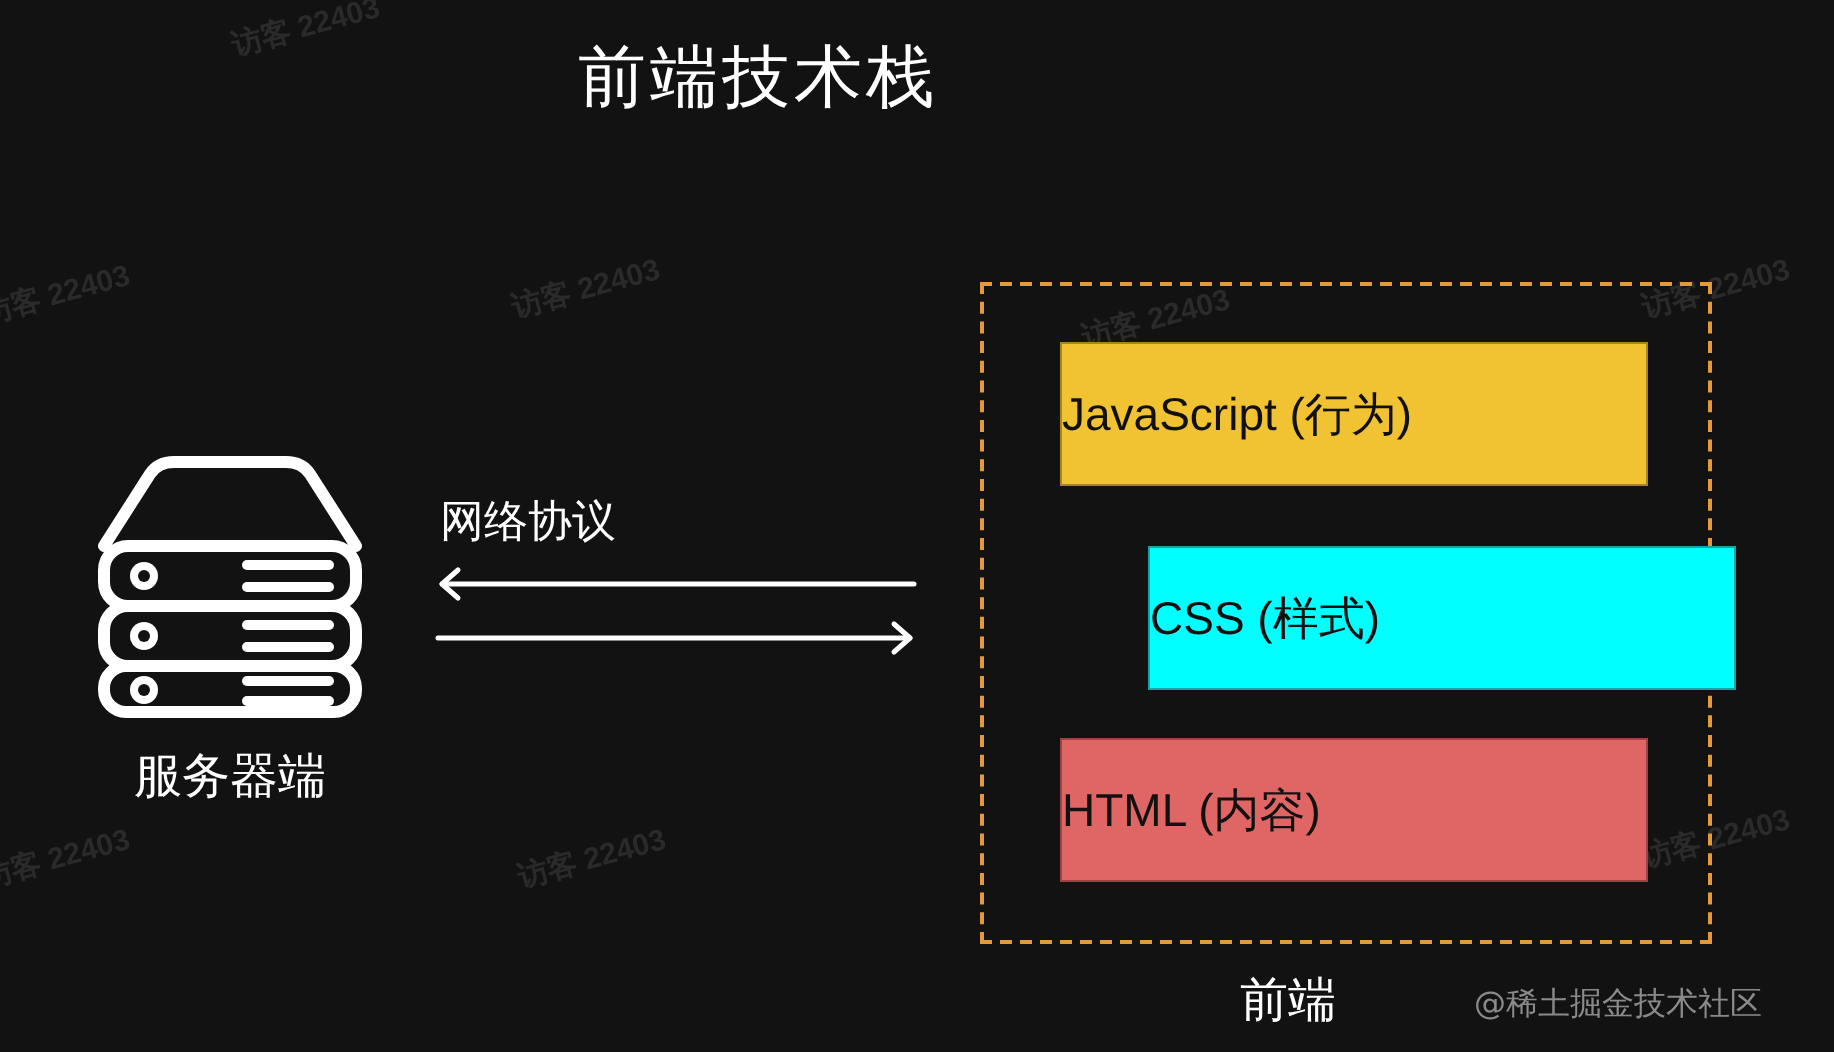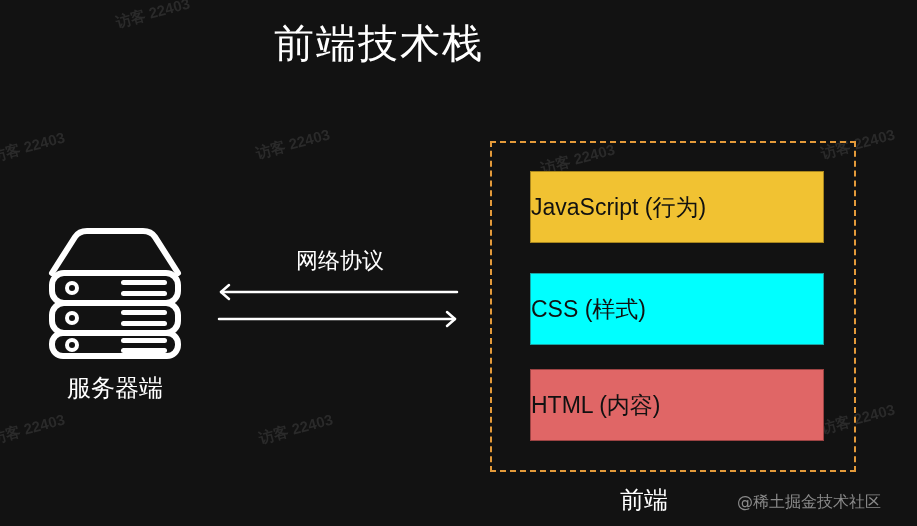--- a/index.html
+++ b/index.html
@@ -2,49 +2,49 @@
 <html><head>
 <meta charset="utf-8">
 <style>
   html, body { margin:0; padding:0; }
   body {
     width:917px; height:526px; background:#121212; position:relative; overflow:hidden;
     font-family: "DejaVu Sans", "Liberation Sans", sans-serif; color:#fff;
   }
   .title {
     position:absolute; left:0; width:758px; top:16px; text-align:center;
-    font-size:40px; font-weight:400; letter-spacing:2px; color:#ffffff;
+    font-size:34px; font-weight:400; letter-spacing:2px; color:#ffffff;
   }
   .watermark {
     position:absolute; color:#2a2a2a; font-size:15px; font-weight:bold;
     transform:rotate(-15deg); white-space:nowrap; pointer-events:none;
     font-family:"Liberation Sans", sans-serif;
   }
   .server-icon { position:absolute; left:47px; top:225px; width:136px; height:134px; }
   .server-label {
     position:absolute; left:30px; top:372px; width:170px; text-align:center;
     font-size:24px; color:#ffffff;font-family:Liberation Mono, monospace;
   }
   .protocol-label {
-    position:absolute; left:220px; top:246px; width:240px; text-align:center;
+    position:absolute; left:220px; top:246px; width:240px; text-align:left;
     font-size:22px; color:#fff;
   }
   .arrows { position:absolute; left:215px; top:280px; width:250px; height:50px; }
   .frontend-box {
     position:absolute; left:490px; top:141px; width:366px; height:331px;
     border:2px dashed #e49a3a; box-sizing:border-box;
   }
   .layer {
     position:absolute; left:530px; width:294px; height:72px;
     display:flex; align-items:center; justify-content:flex-start;
     color:#111; font-size:23px; font-family:"Liberation Sans", sans-serif;
     box-sizing:border-box;
   }
   .layer-js { top:171px; background:#f1c232; border:1px solid #a8861e; }
-  .layer-css { top:273px; background:#00ffff; border:1px solid #1aa3a3; }
+  .layer-css { top:273px; background:#00ffff; border:1px solid #1aa3a3;margin-left:44px; }
   .layer-html { top:369px; background:#e06666; border:1px solid #9c4343; }
   .frontend-label {
     position:absolute; left:620px; top:484px; font-size:24px; color:#fff;
   }
   .credit {
     position:absolute; left:737px; top:492px; font-size:16px; color:#8a8a8a;
   }
 </style>
 </head>
 <body>

